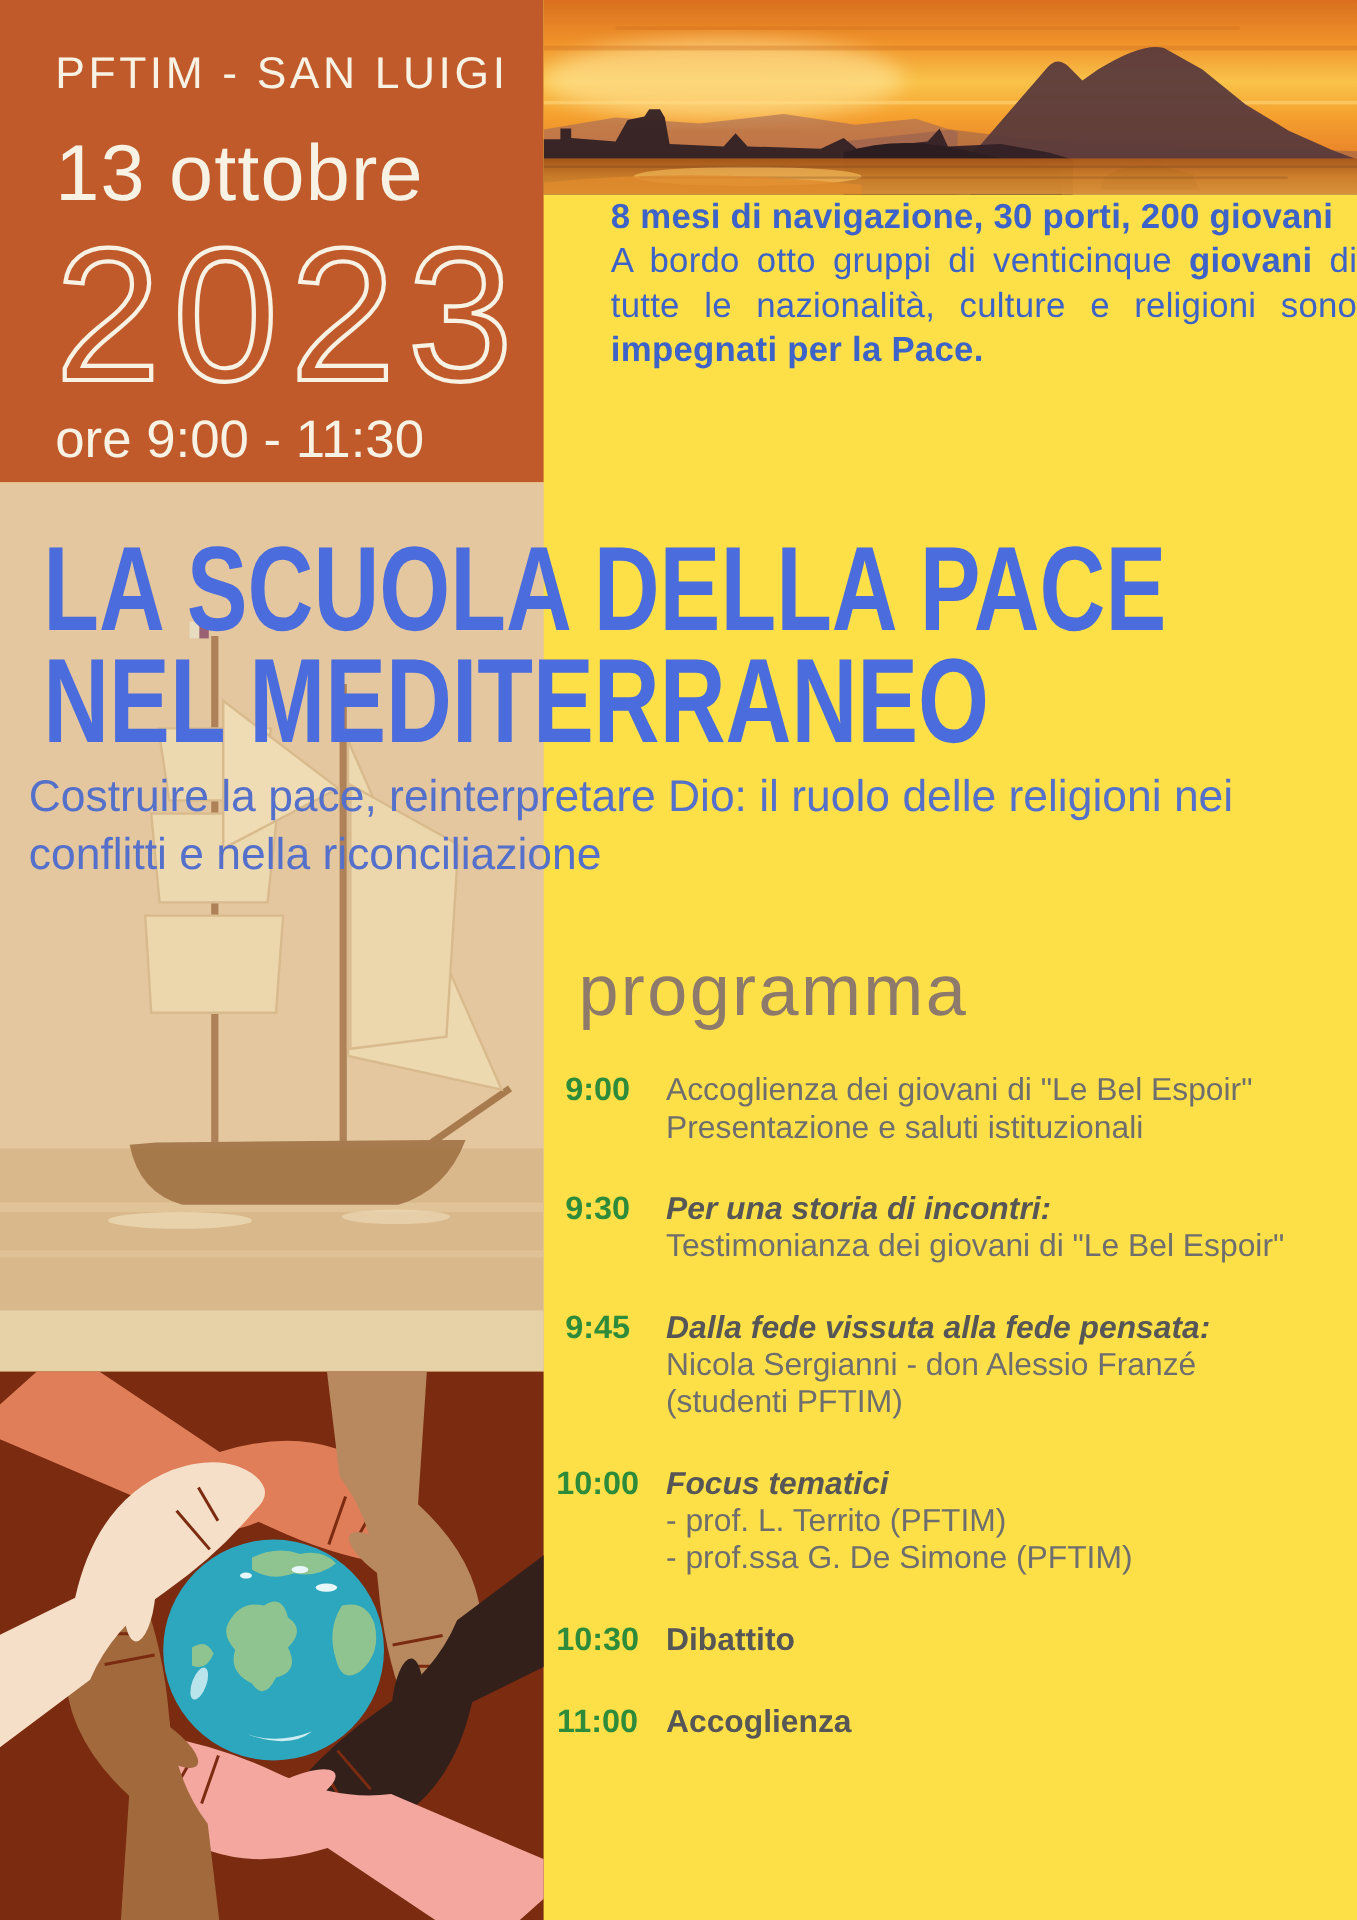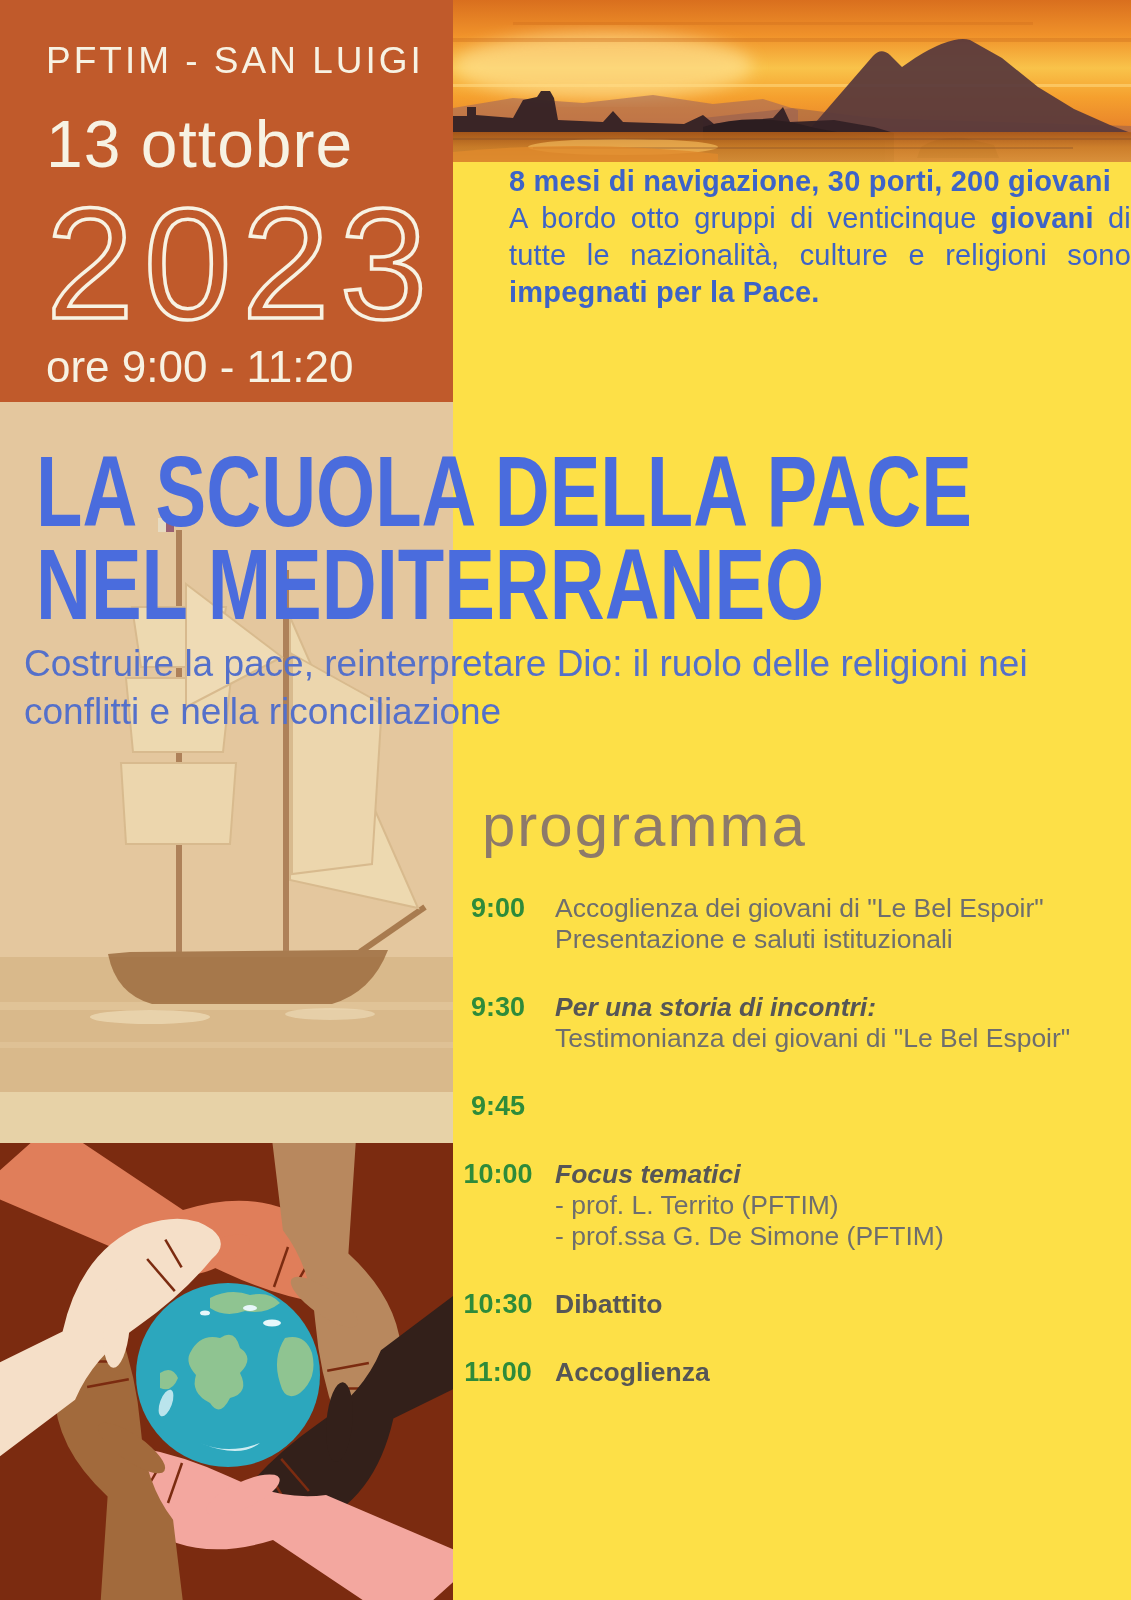--- a/index.html
+++ b/index.html
@@ -63,21 +63,21 @@
 </style>
 </head>
 <body>
 
 <div class="poster">
 
   <div class="orange-block">
     <div class="badge-inst">PFTIM - SAN LUIGI</div>
     <div class="badge-date">13 ottobre</div>
     <div class="badge-year">2023</div>
-    <div class="badge-time">ore 9:00 - 11:20</div>
+    <div class="badge-time">ore 9:00 - 11:30</div>
   </div>
 
   <div class="ship-area">
     <svg width="453" height="741" viewBox="0 0 453 741">
       <rect x="0" y="0" width="453" height="741" fill="#e4c79e"></rect>
       <rect x="0" y="555" width="453" height="186" fill="#d9b98b"></rect>
       <rect x="0" y="600" width="453" height="8" fill="#e3c79c" opacity=".7"></rect>
       <rect x="0" y="640" width="453" height="6" fill="#e3c79c" opacity=".6"></rect>
       <rect x="0" y="690" width="453" height="51" fill="#e7d2a7"></rect>
       <g opacity="0.82">
@@ -242,20 +242,25 @@
     <div class="pitem">
       <div class="ptime">9:30</div>
       <div class="plines">
           <div class="pline bold-italic">Per una storia di incontri:</div>
           <div class="pline regular">Testimonianza dei giovani di "Le Bel Espoir"</div>
         </div>
     </div>
 
     <div class="pitem">
       <div class="ptime">9:45</div>
+      <div class="plines">
+          <div class="pline bold-italic">Dalla fede vissuta alla fede pensata:</div>
+          <div class="pline regular">Nicola Sergianni - don Alessio Franzé</div>
+          <div class="pline regular">(studenti PFTIM)</div>
+        </div>
     </div>
 
     <div class="pitem">
       <div class="ptime">10:00</div>
       <div class="plines">
           <div class="pline bold-italic">Focus tematici</div>
           <div class="pline regular">- prof. L. Territo (PFTIM)</div>
           <div class="pline regular">- prof.ssa G. De Simone (PFTIM)</div>
         </div>
     </div>

